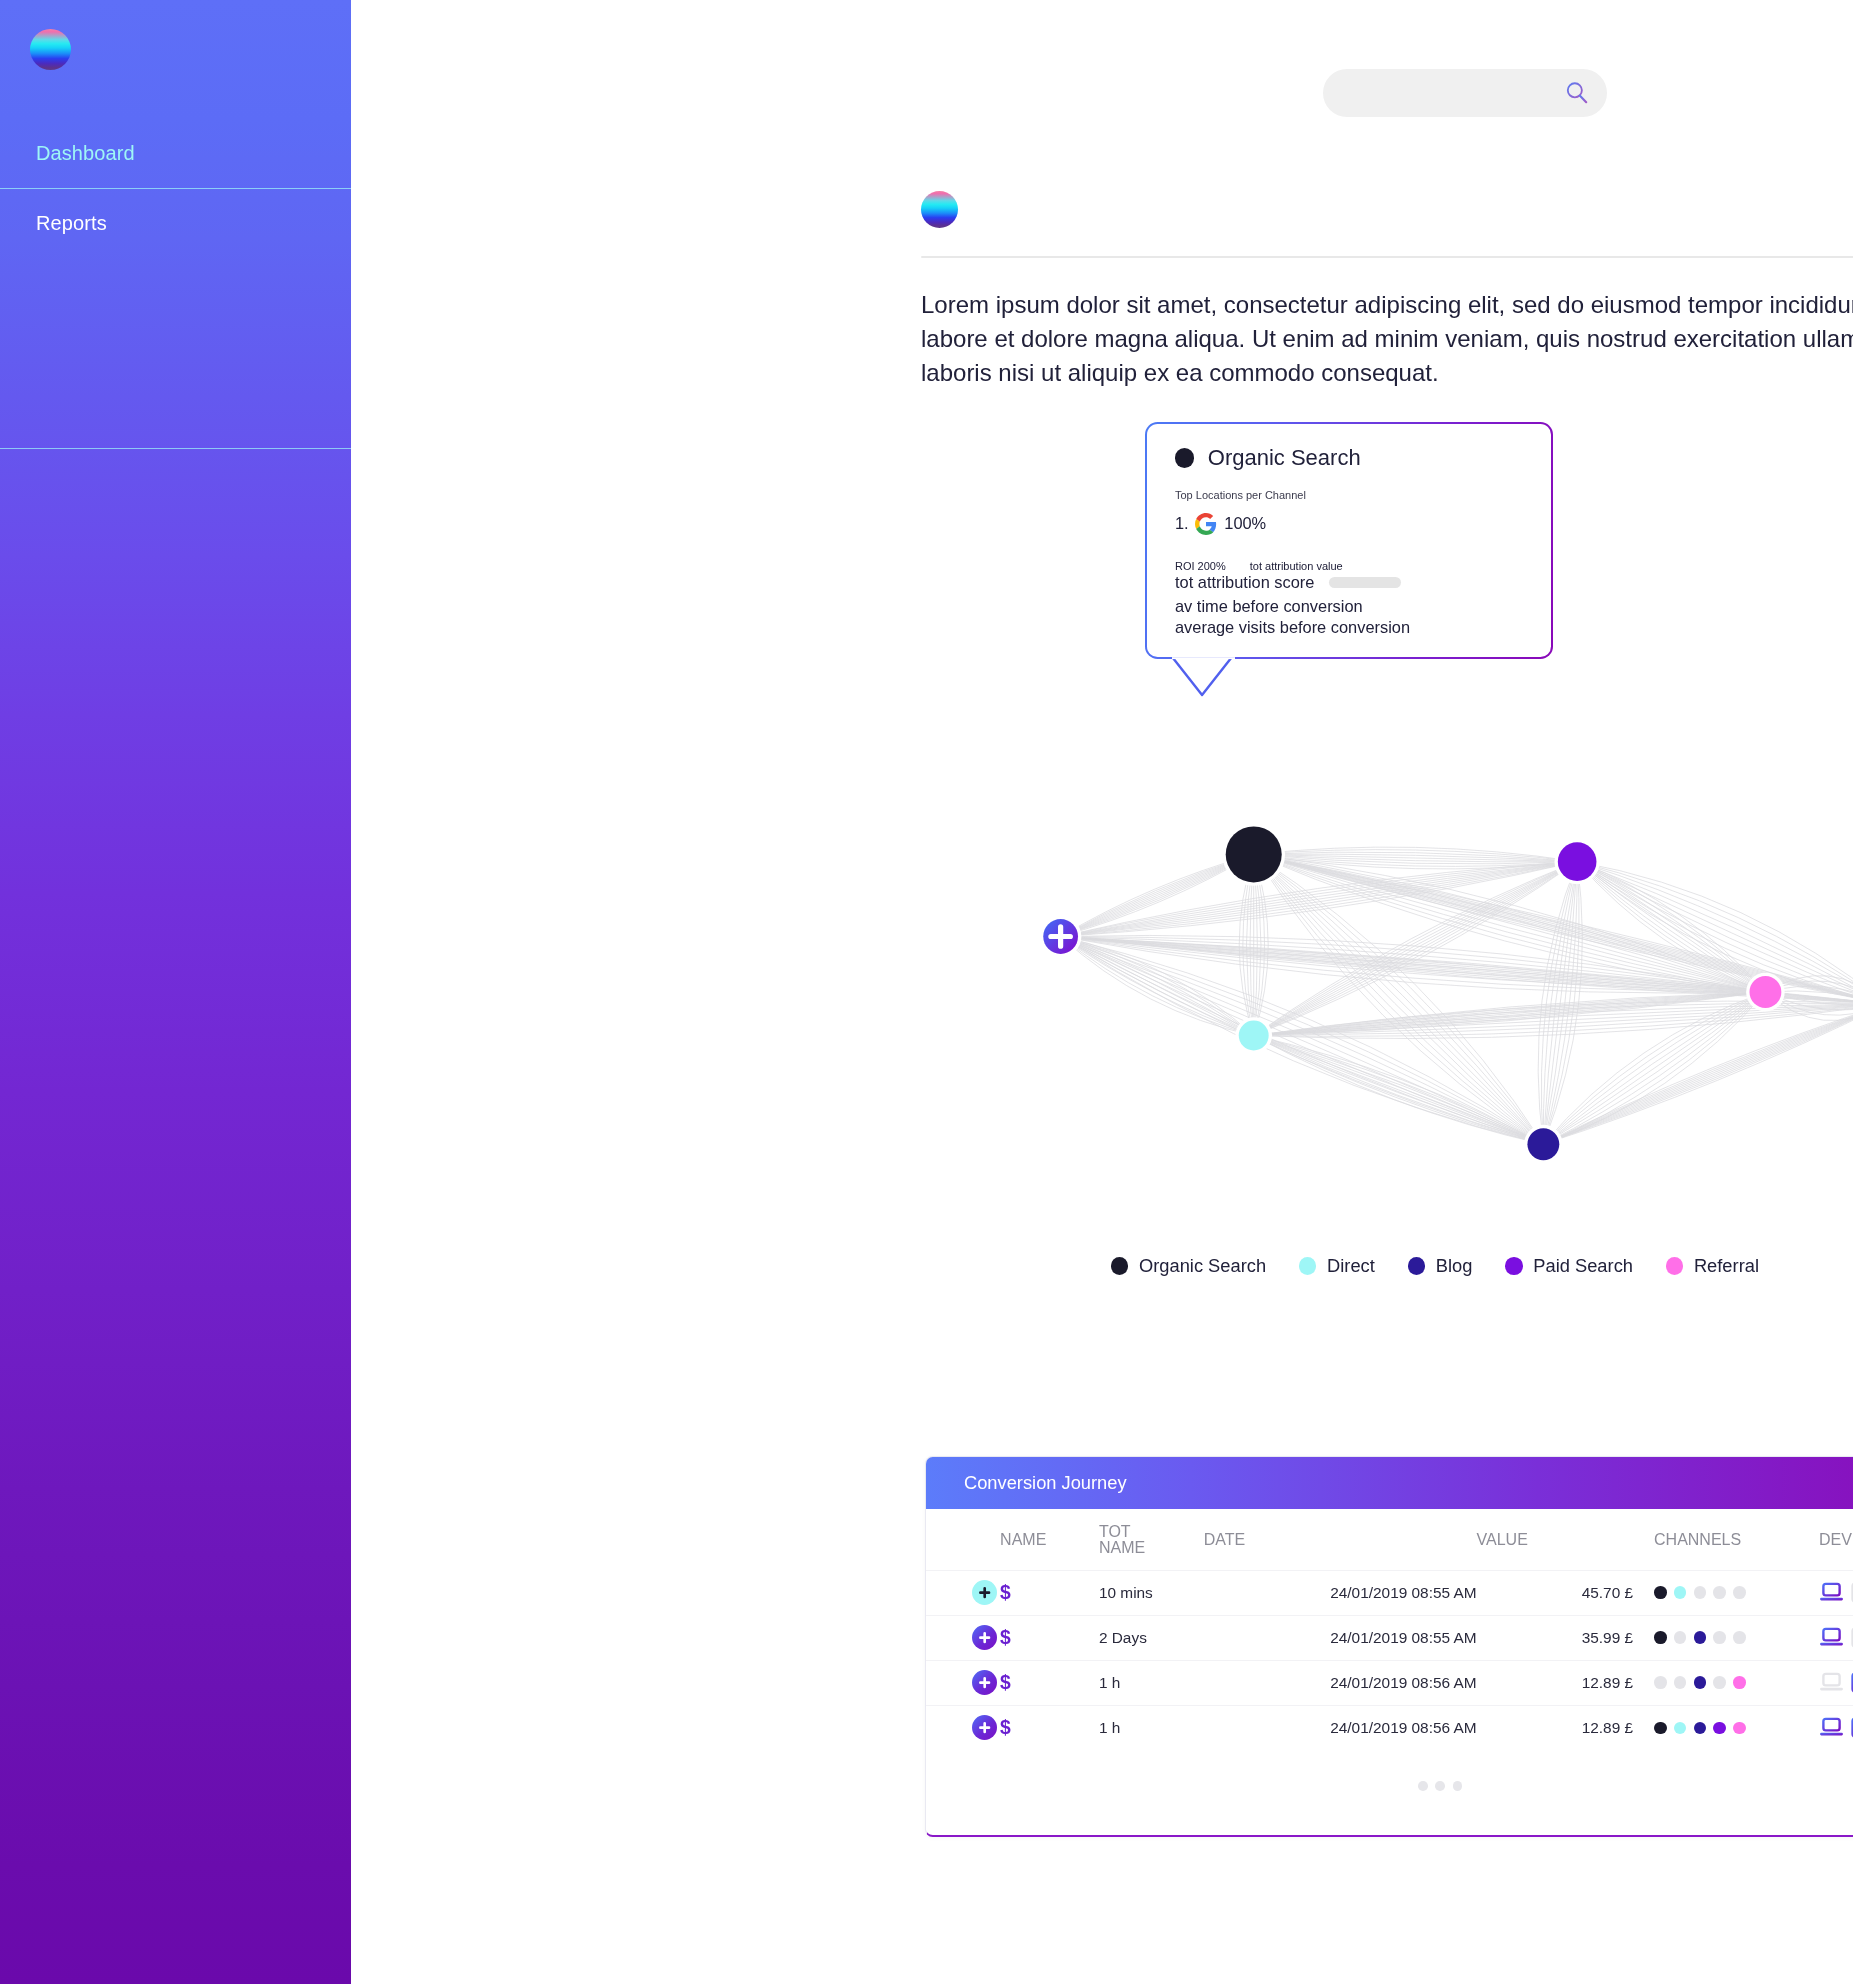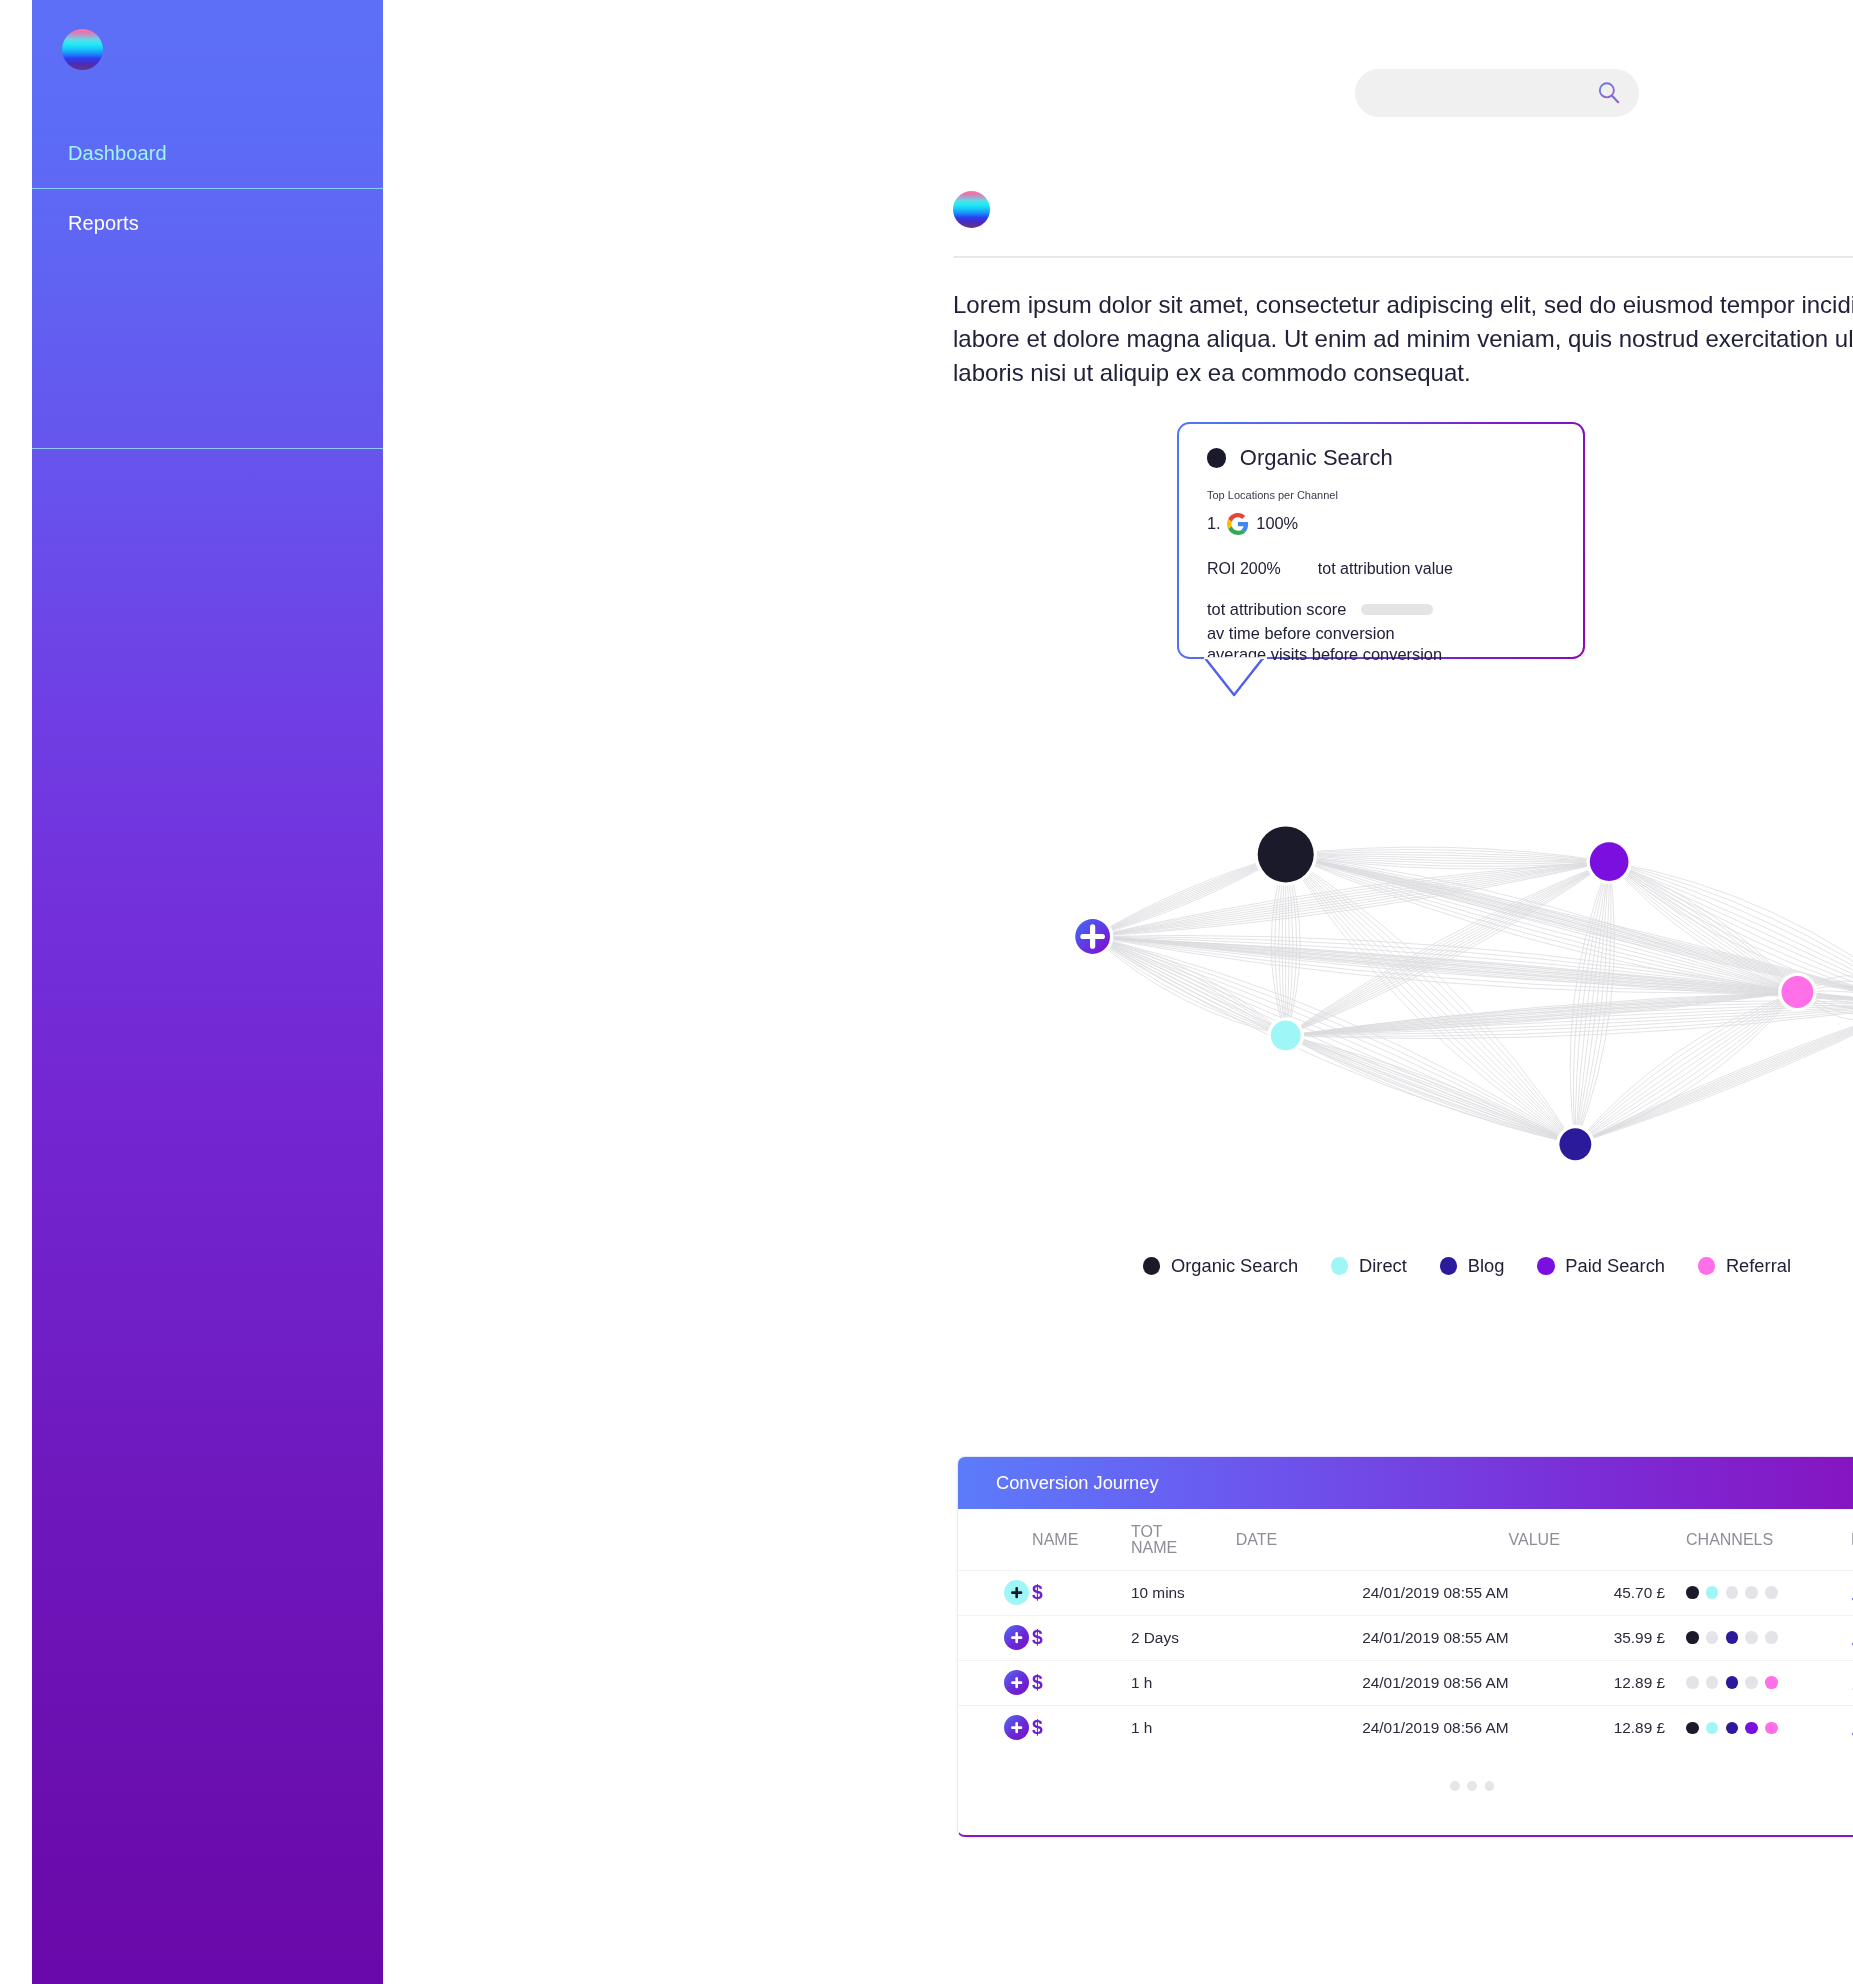--- a/index.html
+++ b/index.html
@@ -2,21 +2,21 @@
 <html style="font-size:7.7px"><head>
 <meta charset="utf-8">
 <style>
   * { box-sizing: border-box; margin: 0; padding: 0; }
   html, body {
     width: 1854px; height: 1985px;
     background: #ffffff;
     font-family: "Liberation Sans", sans-serif;
     overflow: hidden;
   }
-  .app { position: relative; width: 1854px; height: 1985px; display: flex; padding-left: 32px; }
+  .app { position: relative; width: 1854px; height: 1985px; display: flex; }
 
   
   .sidebar {
     position: relative;
     width: 351px; height: 1985px; flex: 0 0 351px;
     background: linear-gradient(180deg,
       #5e6ff7 0%, #5c6cf6 6%, #5f66f3 12%,
       #6459ef 20%, #6a4ceb 28%, #6f3ee4 36%,
       #7231dc 45%, #7327d2 55%, #7120c8 65%,
       #6e18bd 75%, #6b12b4 85%, #6a0cad 94%, #6a09ab 100%);
@@ -105,21 +105,21 @@
       linear-gradient(100deg, #4b7af5 0%, #5b5cf0 28%, #7a1fd0 70%, #8a08b8 100%);
     background-origin: border-box;
     background-clip: padding-box, border-box;
   }
   .tip-head { display: flex; align-items: center; gap: 13.5px; margin-bottom: 18.3px; }
   .tip-dot { width: 19.3px; height: 19.3px; border-radius: 50%; background: #1a1a2b; }
   .tip-title { font-size: 22px; color: #21213a; }
   .tip-sub { font-size: 11px; color: #3b3b4d; margin-bottom: 11.6px; }
   .tip-loc { display: flex; align-items: center; gap: 6.8px; font-size: 16.4px; color: #21213a; margin-bottom: 25px; }
   .g-logo { width: 22px; height: 22px; }
-  .tip-row1 { display: flex; gap: 37px; font-size: 16px; color: #21213a; margin-bottom: 22px; }
+  .tip-row1 { display: flex; gap: 24px; font-size: 11px; color: #21213a; margin-bottom: 1px; }
   .tip-score { display: flex; align-items: center; gap: 14.5px; font-size: 16.4px; color: #21213a; margin-bottom: 3.9px; }
   .bar-track { width: 72px; height: 10.6px; border-radius: 6.8px; background: #e4e4e4; overflow: hidden; }
   .bar-fill { height: 100%; width: 70%; border-radius: 6.8px;
     background: linear-gradient(90deg, #4e7bf6 0%, #6135e0 50%, #7a0fc4 100%); }
   .tip-line { font-size: 16.4px; color: #21213a; line-height: 1.28; }
   .tip-pointer { position: absolute; left: 26.5px; top: 235px; width: 63px; height: 41px; }
 
   
   .graph { position: absolute; left: 531px; top: 695px; width: 1091px; height: 483px; }
   .graph svg { width: 100%; height: 100%; }

